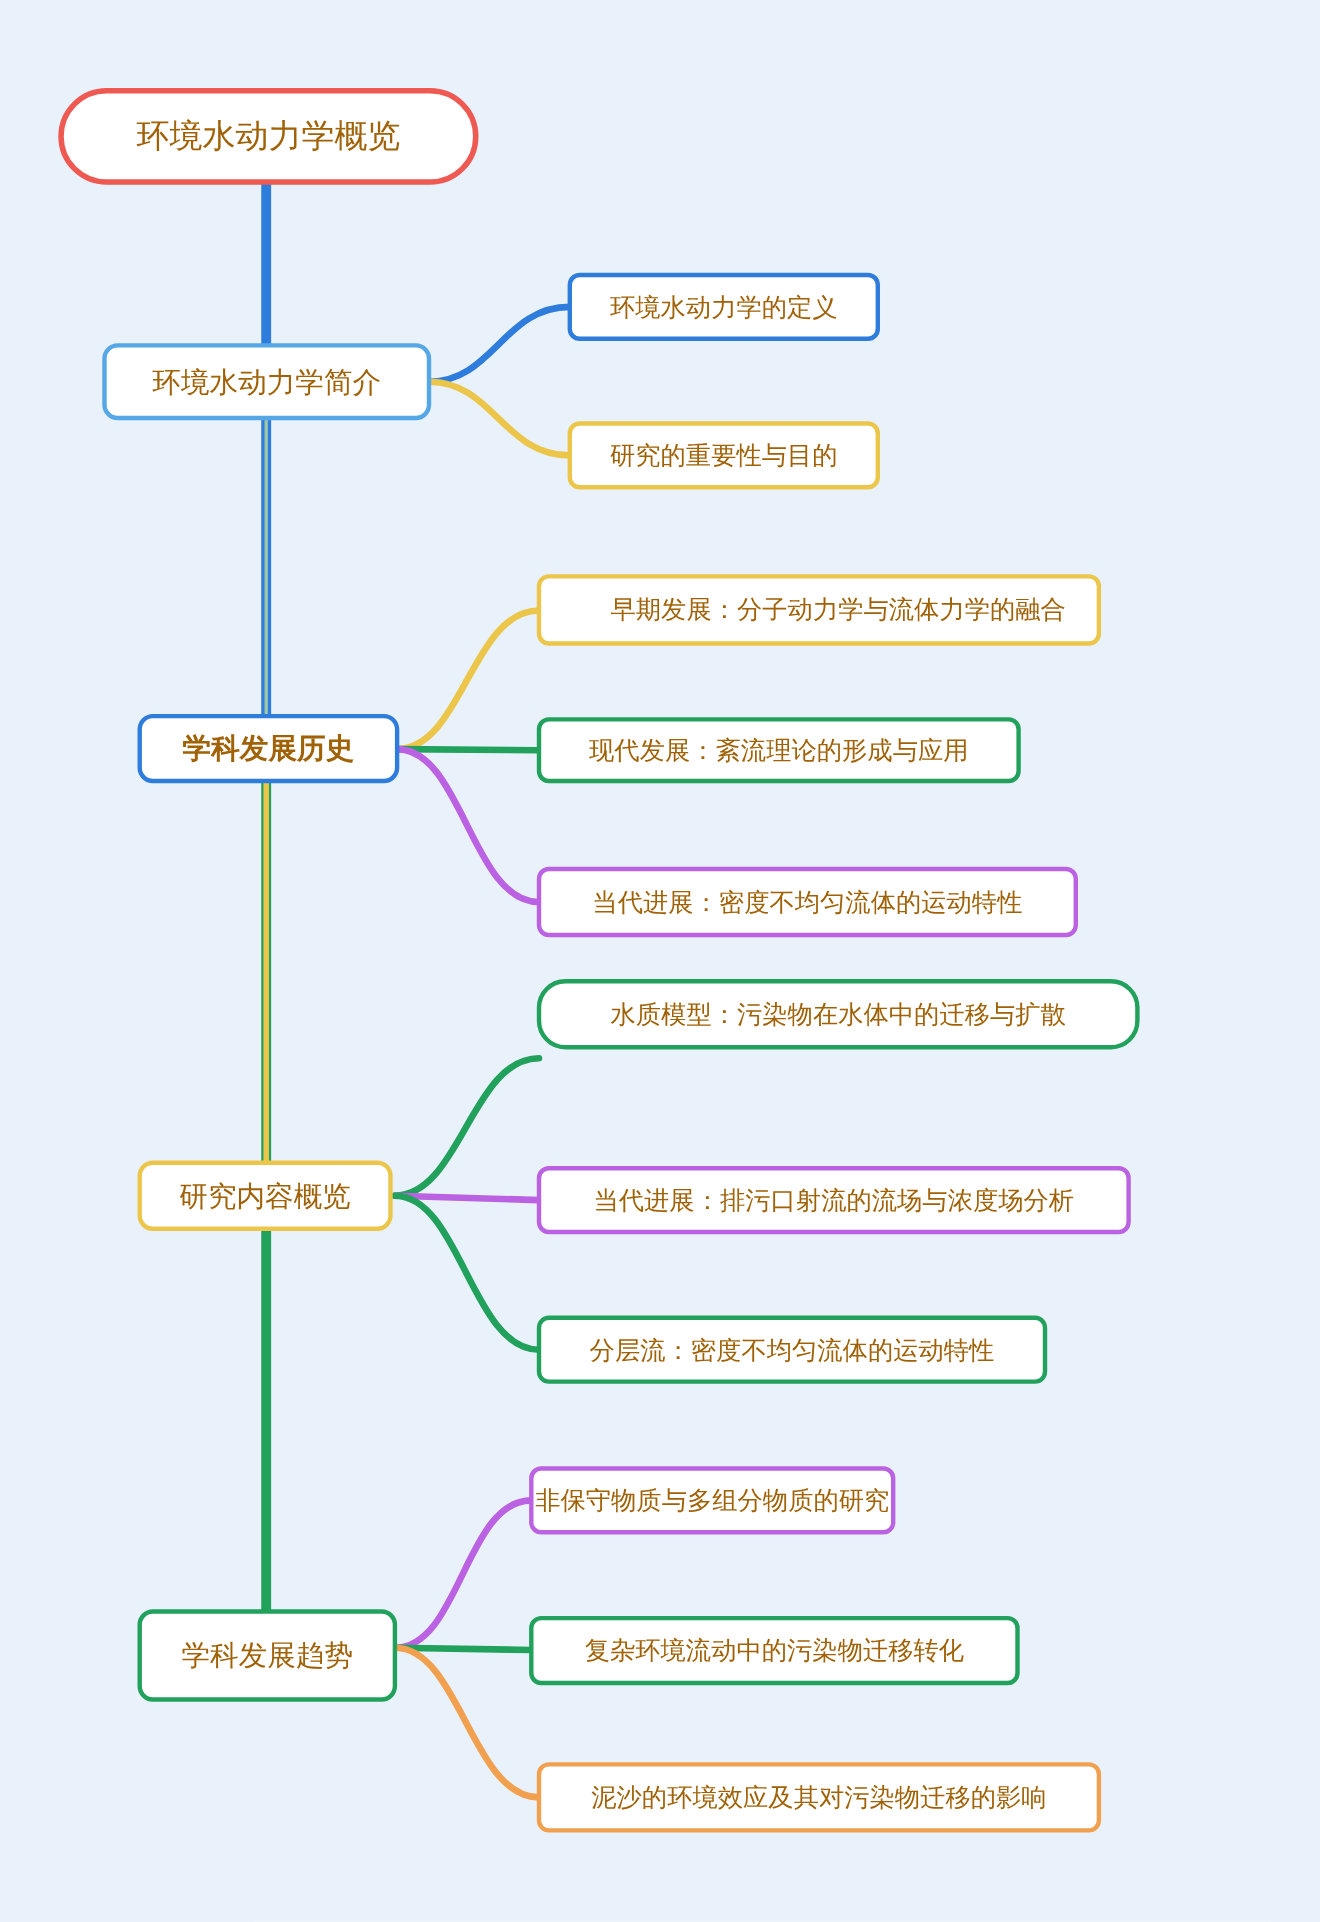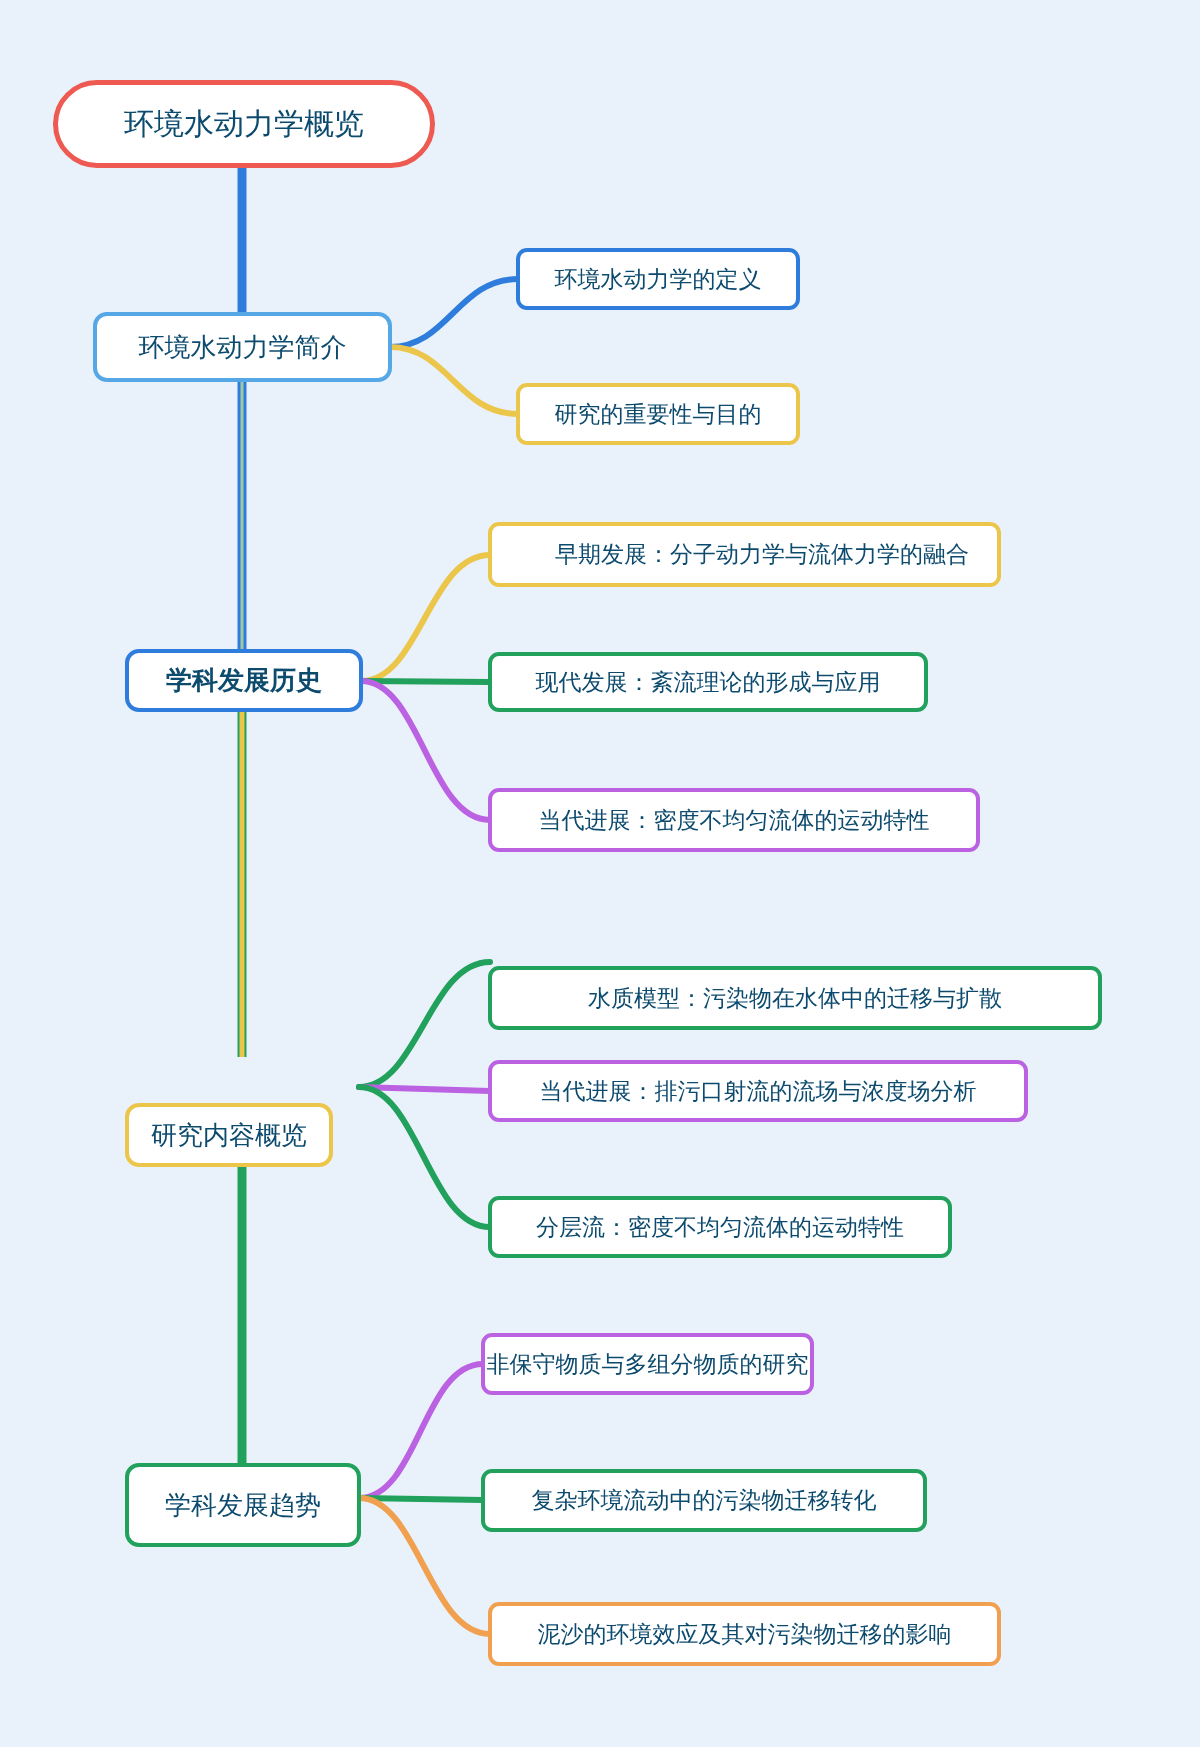--- a/index.html
+++ b/index.html
@@ -8,46 +8,46 @@
     width:1200px;height:1747px;
     background:#e9f2fb;
     overflow:hidden;
     font-family:"Liberation Sans", sans-serif;
   }
   svg.connectors{position:absolute;left:0;top:0;width:1200px;height:1747px;pointer-events:none;}
   .node{
     position:absolute;
     background:#ffffff;
     display:flex;align-items:center;justify-content:center;
-    color:#0c4a6e;
+    color:#a16207;
     box-sizing:border-box;
     white-space:nowrap;
     z-index:2;
   }
   .root{border:5px solid #ee5a52;border-radius:46px;font-size:30px;}
   .branch{border:4px solid;border-radius:14px;font-size:26px;}
   .child{border:4px solid;border-radius:11px;font-size:23px;}
   .bd-skyblue{border-color:#55a7e5;}
   .bd-blue{border-color:#2e7cdb;}
   .bd-yellow{border-color:#ecc64b;}
   .bd-green{border-color:#21a15c;}
   .bd-purple{border-color:#bb62e2;}
   .bd-orange{border-color:#f0a04f;}
   
   .n-root {left:53px;  top:80px;   width:382px;height:88px;}
   .n-b1   {left:93px;  top:312px;  width:299px;height:70px;}
   .n-b2   {left:125px; top:649px;  width:238px;height:63px;font-weight:bold;}
-  .n-b3   {left:125px; top:1055px; width:208px;height:64px;margin-top:48px;}
+  .n-b3   {left:125px; top:1055px; width:232px;height:64px;}
   .n-b4   {left:125px; top:1463px; width:236px;height:84px;}
   .n-c1-1 {left:516px; top:248px;  width:284px;height:62px;}
   .n-c1-2 {left:516px; top:383px;  width:284px;height:62px;}
   .n-c2-1 {left:488px; top:522px;  width:513px;height:65px;padding-left:35px;}
   .n-c2-2 {left:488px; top:652px;  width:440px;height:60px;}
   .n-c2-3 {left:488px; top:788px;  width:492px;height:64px;}
-  .n-c3-1 {left:488px; top:966px;  width:614px;height:64px;}
+  .n-c3-1 {left:488px; top:890px;  width:548px;height:64px;border-radius:26px;}
   .n-c3-2 {left:488px; top:1060px; width:540px;height:62px;}
   .n-c3-3 {left:488px; top:1196px; width:464px;height:62px;}
   .n-c4-1 {left:481px; top:1333px; width:333px;height:62px;}
   .n-c4-2 {left:481px; top:1469px; width:446px;height:63px;}
   .n-c4-3 {left:488px; top:1602px; width:513px;height:64px;}
 </style>
 </head>
 <body>
 
 <div class="canvas">

